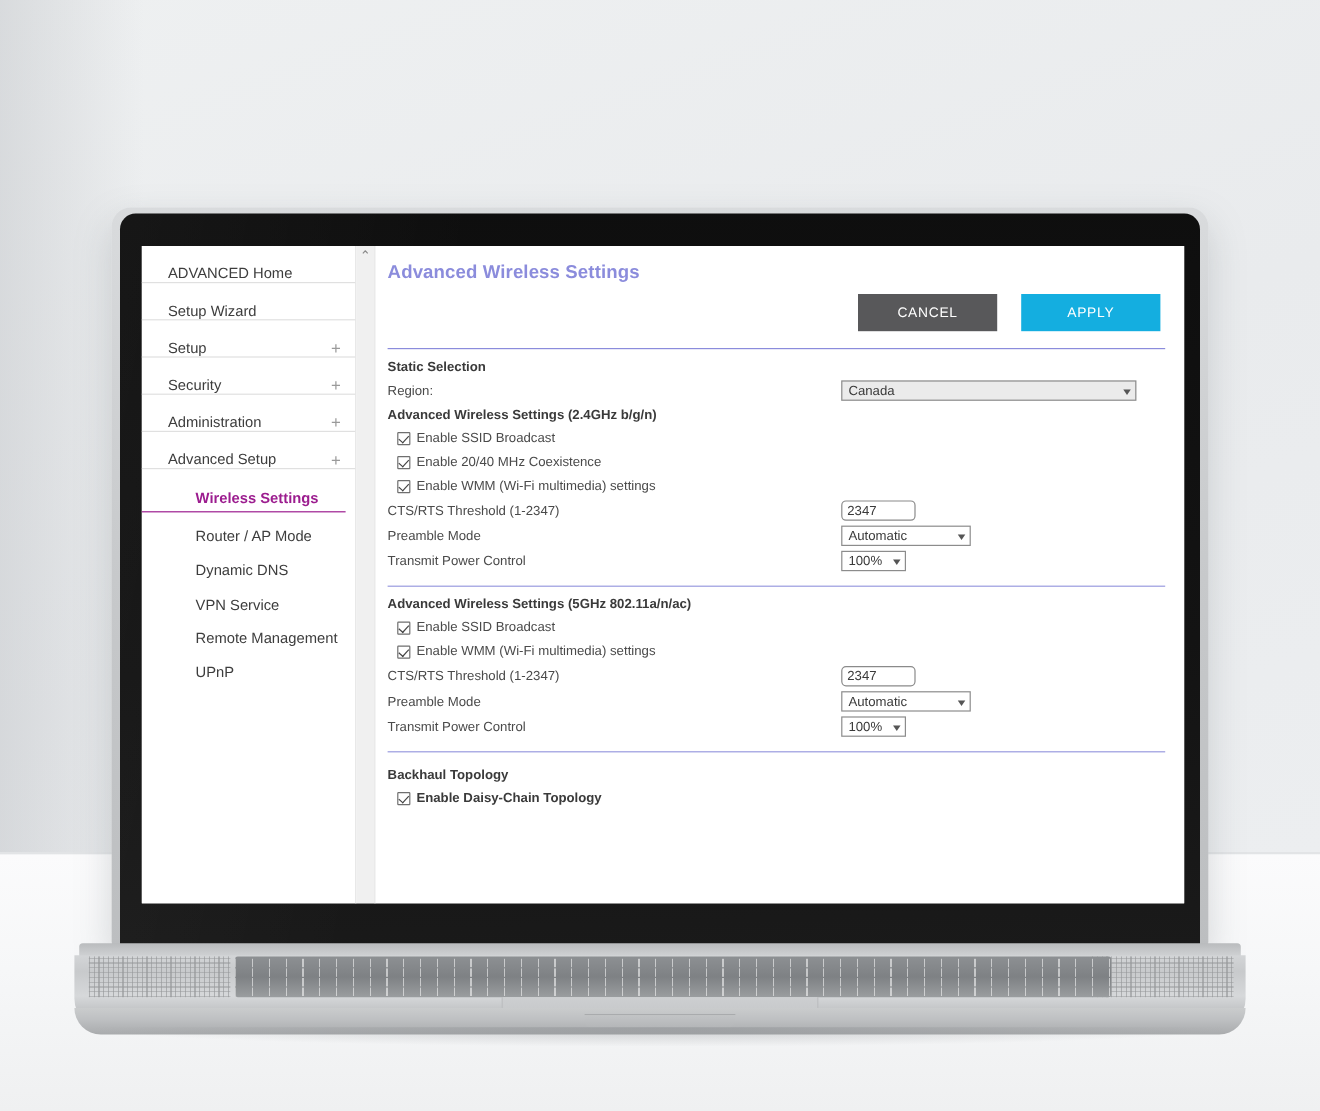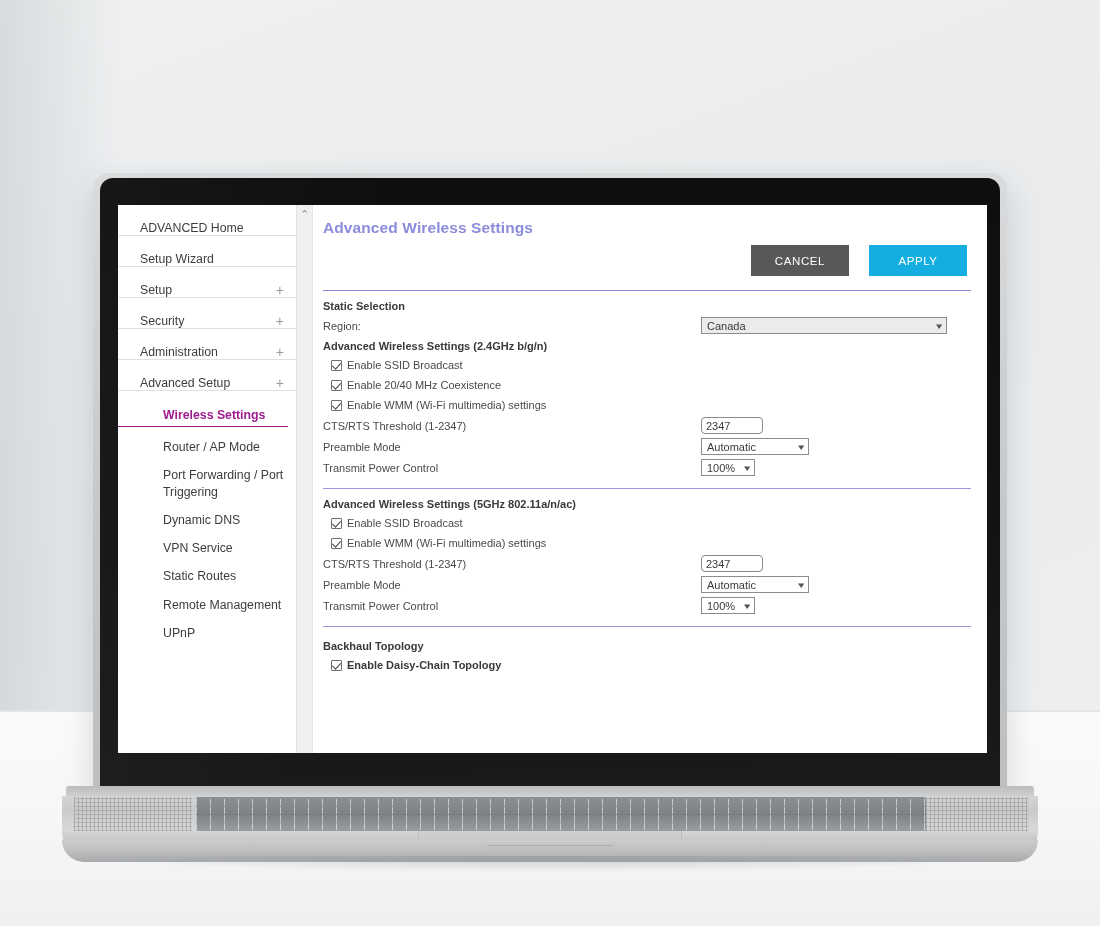--- a/index.html
+++ b/index.html
@@ -172,21 +172,21 @@
   }
   .page-title {
     font-size: 15.5px; font-weight: bold; color: #8b8cdc;
     letter-spacing: .1px; margin: 4px 0 0 2px;
   }
   .btn-row {
     display: flex; justify-content: flex-end; gap: 20px;
     margin-top: 8px; padding-right: 6px;
   }
   .btn {
-    width: 98px; height: 31px;
+    width: 116px; height: 31px;
     display: flex; align-items: center; justify-content: center;
     font-size: 11.5px; color: #fff; letter-spacing: .6px;
     border: 0; cursor: pointer; font-family: inherit;
   }
   .btn-cancel { background: #58585a; }
   .btn-apply  { background: #14aee0; }
 
   .hr-purple {
     height: 1px; background: #8b8cdc;
     margin: 14px 2px 0 2px;
@@ -282,24 +282,22 @@
           <span class="plus">+</span>
         </div>
         <div class="nav-top-item">
           <span>Advanced Setup</span>
           <span class="plus">+</span>
         </div>
 
         <div class="sub-list">
           <div class="sub-item active">Wireless Settings</div>
           <div class="sub-item">Router / AP Mode</div>
-          <div class="sub-item">Port Forwarding / Port Triggering</div>
           <div class="sub-item">Dynamic DNS</div>
           <div class="sub-item">VPN Service</div>
-          <div class="sub-item">Static Routes</div>
           <div class="sub-item">Remote Management</div>
           <div class="sub-item">UPnP</div>
         </div>
       </nav>
 
       <div class="scroll-strip">
         <span class="scroll-up">⌃</span>
       </div>
 
       <section class="main">

